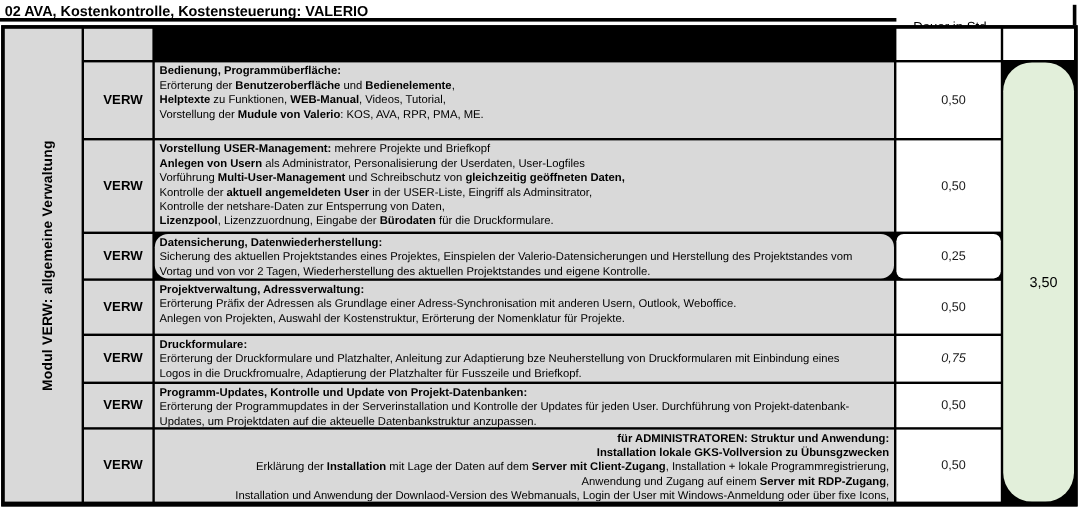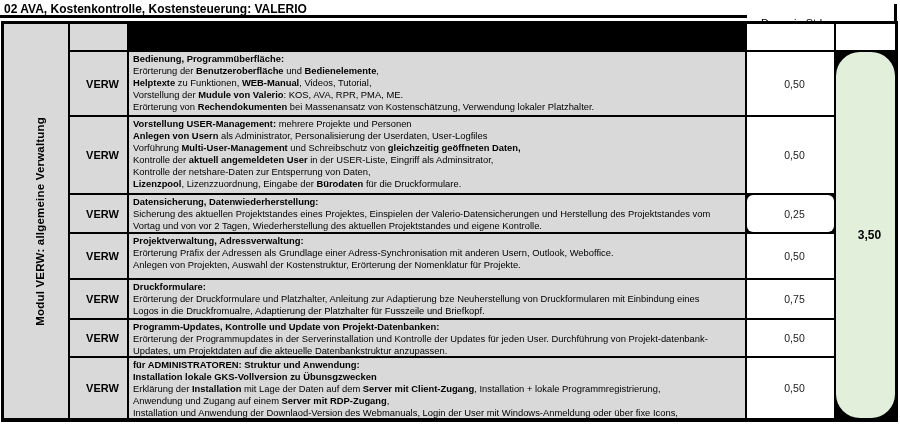--- a/index.html
+++ b/index.html
@@ -22,21 +22,21 @@
 
   .module { grid-row:1/9; grid-column:1; display:flex; align-items:center; justify-content:center; }
   .module span { writing-mode:vertical-rl; transform:rotate(180deg); font-weight:bold;
     font-size:11.5px; white-space:nowrap; letter-spacing:.2px; }
   .h2 { grid-row:1; grid-column:2; }
   .overview { grid-row:1; grid-column:3; display:flex; align-items:center;
     font-weight:bold; font-size:11.5px;margin-top:48px; }
   .h4 { grid-row:1; grid-column:4; }
   .h5 { grid-row:1; grid-column:5; }
   .total { grid-row:2/9; grid-column:5; background:var(--green);
-    display:flex; align-items:center; justify-content:center; font-weight:bold; font-size:12px;border-radius:24px; }
+    display:flex; align-items:center; justify-content:center; font-weight:normal; font-size:12px;border-radius:24px; }
 
   .verw { display:flex; align-items:center; justify-content:center; font-weight:bold; font-size:11px; }
   .desc { padding:1px 4px 0 4px; font-size:9.4px; line-height:12.1px; }
   .desc .b { font-weight:bold; }
   .dur { display:flex; align-items:center; justify-content:center; font-size:10.5px; color:#1a1a1a; }
 </style>
 </head>
 <body>
 
 <div class="title">02 AVA, Kostenkontrolle, Kostensteuerung: VALERIO</div>
@@ -51,63 +51,62 @@
   <div class="cell gray h2"></div>
   <div class="cell gray overview">Überblick über Inhalt und Software: Was ist...</div>
   <div class="cell white h4"></div>
   <div class="cell white h5"></div>
   <div class="cell gray verw" style="grid-area: 2 / 2;">VERW</div>
     <div class="cell gray desc" style="grid-area: 2 / 3;">
       <div class="line"><span class="b">Bedienung, Programmüberfläche:</span></div>
       <div class="line"><span>Erörterung der </span><span class="b">Benutzeroberfläche</span><span> und </span><span class="b">Bedienelemente</span><span>,</span></div>
       <div class="line"><span class="b">Helptexte</span><span> zu Funktionen, </span><span class="b">WEB-Manual</span><span>, Videos, Tutorial,</span></div>
       <div class="line"><span>Vorstellung der </span><span class="b">Mudule von Valerio</span><span>: KOS, AVA, RPR, PMA, ME.</span></div>
-      <div class="line"><span>Erörterung von </span><span class="b">Rechendokumenten</span><span> bei Massenansatz von Kostenschätzung, Verwendung lokaler Platzhalter.</span></div>
     </div>
     <div class="cell white dur" style="grid-area: 2 / 4;">0,50</div>
     <div class="cell gray verw" style="grid-area: 3 / 2;">VERW</div>
     <div class="cell gray desc" style="grid-area: 3 / 3;">
-      <div class="line"><span class="b">Vorstellung USER-Management:</span><span> mehrere Projekte und Personen</span></div>
+      <div class="line"><span class="b">Vorstellung USER-Management:</span><span> mehrere Projekte und Briefkopf</span></div>
       <div class="line"><span class="b">Anlegen von Usern</span><span> als Administrator, Personalisierung der Userdaten, User-Logfiles</span></div>
       <div class="line"><span>Vorführung </span><span class="b">Multi-User-Management</span><span> und Schreibschutz von </span><span class="b">gleichzeitig geöffneten Daten,</span></div>
       <div class="line"><span>Kontrolle der </span><span class="b">aktuell angemeldeten User</span><span> in der USER-Liste, Eingriff als Adminsitrator,</span></div>
       <div class="line"><span>Kontrolle der netshare-Daten zur Entsperrung von Daten,</span></div>
       <div class="line"><span class="b">Lizenzpool</span><span>, Lizenzzuordnung, Eingabe der </span><span class="b">Bürodaten</span><span> für die Druckformulare.</span></div>
     </div>
     <div class="cell white dur" style="grid-area: 3 / 4;">0,50</div>
     <div class="cell gray verw" style="grid-area: 4 / 2;">VERW</div>
-    <div class="cell gray desc" style="grid-area: 4 / 3;">
+    <div class="cell gray desc" style="grid-area: 4 / 3; border-radius: 11px;">
       <div class="line"><span class="b">Datensicherung, Datenwiederherstellung:</span></div>
       <div class="line"><span>Sicherung des aktuellen Projektstandes eines Projektes, Einspielen der Valerio-Datensicherungen und Herstellung des Projektstandes vom</span></div>
       <div class="line"><span>Vortag und von vor 2 Tagen, Wiederherstellung des aktuellen Projektstandes und eigene Kontrolle.</span></div>
     </div>
     <div class="cell white dur" style="grid-area: 4 / 4; border-radius: 6px;">0,25</div>
     <div class="cell gray verw" style="grid-area: 5 / 2;">VERW</div>
     <div class="cell gray desc" style="grid-area: 5 / 3;">
       <div class="line"><span class="b">Projektverwaltung, Adressverwaltung:</span></div>
       <div class="line"><span>Erörterung Präfix der Adressen als Grundlage einer Adress-Synchronisation mit anderen Usern, Outlook, Weboffice.</span></div>
       <div class="line"><span>Anlegen von Projekten, Auswahl der Kostenstruktur, Erörterung der Nomenklatur für Projekte.</span></div>
     </div>
     <div class="cell white dur" style="grid-area: 5 / 4;">0,50</div>
     <div class="cell gray verw" style="grid-area: 6 / 2;">VERW</div>
     <div class="cell gray desc" style="grid-area: 6 / 3;">
       <div class="line"><span class="b">Druckformulare:</span></div>
       <div class="line"><span>Erörterung der Druckformulare und Platzhalter, Anleitung zur Adaptierung bze Neuherstellung von Druckformularen mit Einbindung eines</span></div>
       <div class="line"><span>Logos in die Druckfromualre, Adaptierung der Platzhalter für Fusszeile und Briefkopf.</span></div>
     </div>
-    <div class="cell white dur" style="grid-area: 6 / 4;">0,75</div>
+    <div class="cell white dur" style="grid-area: 6 / 4; font-style: italic;">0,75</div>
     <div class="cell gray verw" style="grid-area: 7 / 2;">VERW</div>
     <div class="cell gray desc" style="grid-area: 7 / 3;">
       <div class="line"><span class="b">Programm-Updates, Kontrolle und Update von Projekt-Datenbanken:</span></div>
       <div class="line"><span>Erörterung der Programmupdates in der Serverinstallation und Kontrolle der Updates für jeden User. Durchführung von Projekt-datenbank-</span></div>
       <div class="line"><span>Updates, um Projektdaten auf die akteuelle Datenbankstruktur anzupassen.</span></div>
     </div>
     <div class="cell white dur" style="grid-area: 7 / 4;">0,50</div>
     <div class="cell gray verw" style="grid-area: 8 / 2;">VERW</div>
-    <div class="cell gray desc" style="grid-area: 8 / 3;">
+    <div class="cell gray desc" style="grid-area: 8 / 3; text-align: right;">
       <div class="line"><span class="b">für ADMINISTRATOREN: Struktur und Anwendung:</span></div>
       <div class="line"><span class="b">Installation lokale GKS-Vollversion zu Übunsgzwecken</span></div>
       <div class="line"><span>Erklärung der </span><span class="b">Installation</span><span> mit Lage der Daten auf dem </span><span class="b">Server mit Client-Zugang</span><span>, Installation + lokale Programmregistrierung,</span></div>
       <div class="line"><span>Anwendung und Zugang auf einem </span><span class="b">Server mit RDP-Zugang</span><span>,</span></div>
       <div class="line"><span>Installation und Anwendung der Downlaod-Version des Webmanuals, Login der User mit Windows-Anmeldung oder über fixe Icons,</span></div>
     </div>
     <div class="cell white dur" style="grid-area: 8 / 4;">0,50</div>
     <div class="cell total">3,50</div>
 </div>
 

